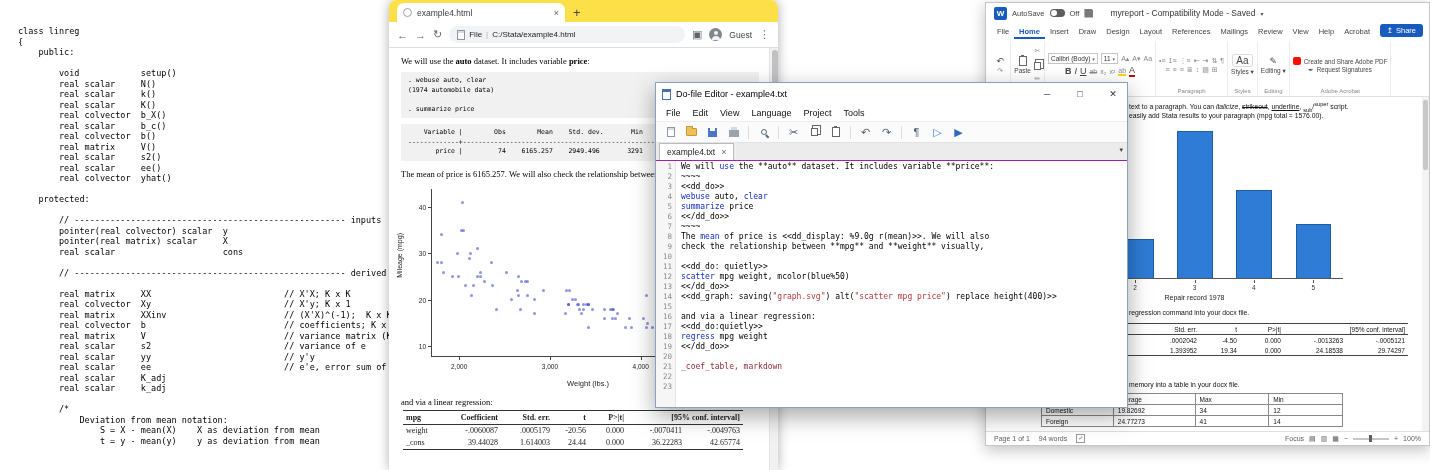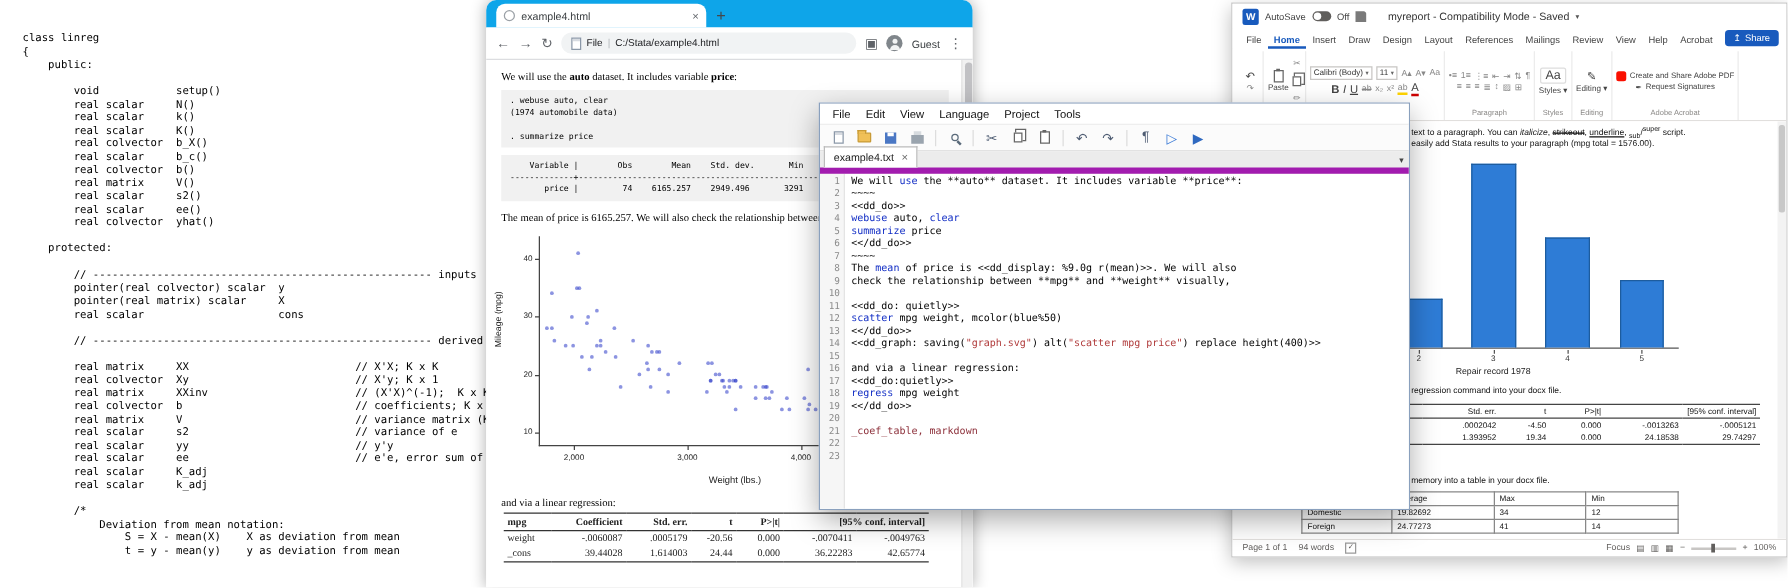--- a/index.html
+++ b/index.html
@@ -6,21 +6,21 @@
 html,body{width:1430px;height:470px}
 body{position:relative;background:#fff;font-family:"Liberation Sans",sans-serif;color:#222;overflow:hidden}
 .win{position:absolute}
 
 
 #mata{left:0;top:0;width:390px;height:470px;background:#fff;z-index:1}
 #mata pre{position:absolute;left:18px;top:26px;font:8.5px/10.5px "DejaVu Sans Mono",monospace;color:#000;white-space:pre}
 
 
 #browser{left:389px;top:0;width:389px;height:470px;z-index:2;border-radius:8px 8px 0 0;box-shadow:0 0 12px rgba(0,0,0,.32);background:#fff}
-.b-tabs{height:22px;background:#0ea5e9;border-radius:8px 8px 0 0;display:flex;align-items:flex-end;padding-left:8px}
+.b-tabs{height:22px;background:#fde047;border-radius:8px 8px 0 0;display:flex;align-items:flex-end;padding-left:8px}
 .b-tab{width:168px;height:19px;background:#fff;border-radius:7px 7px 0 0;display:flex;align-items:center;padding:0 6px;gap:5px}
 .b-favicon{width:9px;height:9px;border-radius:50%;border:1.5px solid #9aa0a6;flex:none}
 .b-tab-label{font-size:8.5px;color:#3c4043;flex:1;white-space:nowrap;overflow:hidden}
 .b-tab-close{font-size:9px;color:#5f6368}
 .b-newtab{font-size:13px;color:#44474a;margin:0 0 2px 8px}
 .b-nav{height:26px;background:#fff;border-bottom:1px solid #dcdde0;display:flex;align-items:center;gap:7px;padding:0 8px}
 .nav-ic{font-size:11px;color:#5f6368}
 .b-address{flex:1;height:17px;background:#f1f3f4;border-radius:9px;display:flex;align-items:center;gap:4px;padding:0 8px;font-size:8px;color:#202124;white-space:nowrap;overflow:hidden}
 .b-sep{color:#b6b9bd}
 .b-avatar{width:13px;height:13px;border-radius:50%;background:#80868b;position:relative;flex:none}
@@ -65,21 +65,21 @@
 .i-disk2::before{content:'';position:absolute;left:2px;top:0;width:5px;height:3px;background:#fff}
 .i-print{width:10px;height:7px;background:#9aa4ae;position:relative;margin-top:3px}
 .i-print::before{content:'';position:absolute;left:2px;top:-3px;width:6px;height:3px;background:#d7dbdf}
 .i-find{width:6px;height:6px;border:1.5px solid #5a6a7a;border-radius:50%;position:relative}
 .i-find::after{content:'';position:absolute;left:4px;top:4px;width:4px;height:1.5px;background:#5a6a7a;transform:rotate(45deg);transform-origin:left center}
 .i-copy{width:7px;height:8px;border:1px solid #666;background:#fff;box-shadow:2px -2px 0 0 #fff,2px -2px 0 1px #666;display:inline-block}
 .i-paste{width:8px;height:10px;border:1px solid #666;position:relative;background:#fff}
 .i-paste::before{content:'';position:absolute;left:1.5px;top:-2px;width:3px;height:2px;background:#666}
 .run-o{color:#3a7ad6}
 .run-f{color:#2f69c0}
-.d-tabbar{height:18px;background:#ececec;border-bottom:5px solid #a21caf;display:flex;align-items:flex-end;padding-left:3px;position:relative;flex:none}
+.d-tabbar{height:18px;background:#ececec;border-bottom:1px solid #a21caf;display:flex;align-items:flex-end;padding-left:3px;position:relative;flex:none}
 .d-tab{height:17px;background:#fff;border:1px solid #bbb;border-bottom:none;display:flex;align-items:center;gap:6px;padding:0 7px;font-size:8.5px}
 .d-tab-close{font-size:9px;color:#666}
 .d-tab-caret{position:absolute;right:4px;top:3px;font-size:7px;color:#444}
 .d-editor{flex:1;display:flex;overflow:hidden;background:#fff}
 .d-gutter{width:20px;background:#f6f6f6;border-right:1px solid #e4e4e4;text-align:right;padding:1px 3px 0 0;font:7.5px/10px "DejaVu Sans Mono",monospace;color:#8a8a8a;flex:none}
 .d-code{flex:1;padding:1px 0 0 5px;font:8px/10px "DejaVu Sans Mono",monospace;color:#000;white-space:pre;overflow:hidden}
 .tk{color:#0f2bc4;font-weight:normal}
 .ts{color:#b03a3a}
 .tm{color:#8c2f39}
 .d-status{height:18px;background:#f0f0f0;border-top:1px solid #d5d5d5;display:flex;align-items:center;padding:0 6px;gap:10px;flex:none}
@@ -628,20 +628,27 @@
       <span class="w-zoom-track">
           <span class="w-zoom-knob"></span>
         </span>
       <span>+</span>
       <span>100%</span>
     </span>
   </div>
 </section>
 
 <section id="dofile" class="win">
+  <div class="d-title">
+    <span class="i-dofile"></span>
+    <span class="d-title-text">Do-file Editor - example4.txt</span>
+    <span class="winbtn">─</span>
+    <span class="winbtn">□</span>
+    <span class="winbtn">✕</span>
+  </div>
   <div class="d-menu">
       <span class="d-menu-item">File</span>
       <span class="d-menu-item">Edit</span>
       <span class="d-menu-item">View</span>
       <span class="d-menu-item">Language</span>
       <span class="d-menu-item">Project</span>
       <span class="d-menu-item">Tools</span>
     </div>
   <div class="d-toolbar">
     <span class="tbi">

